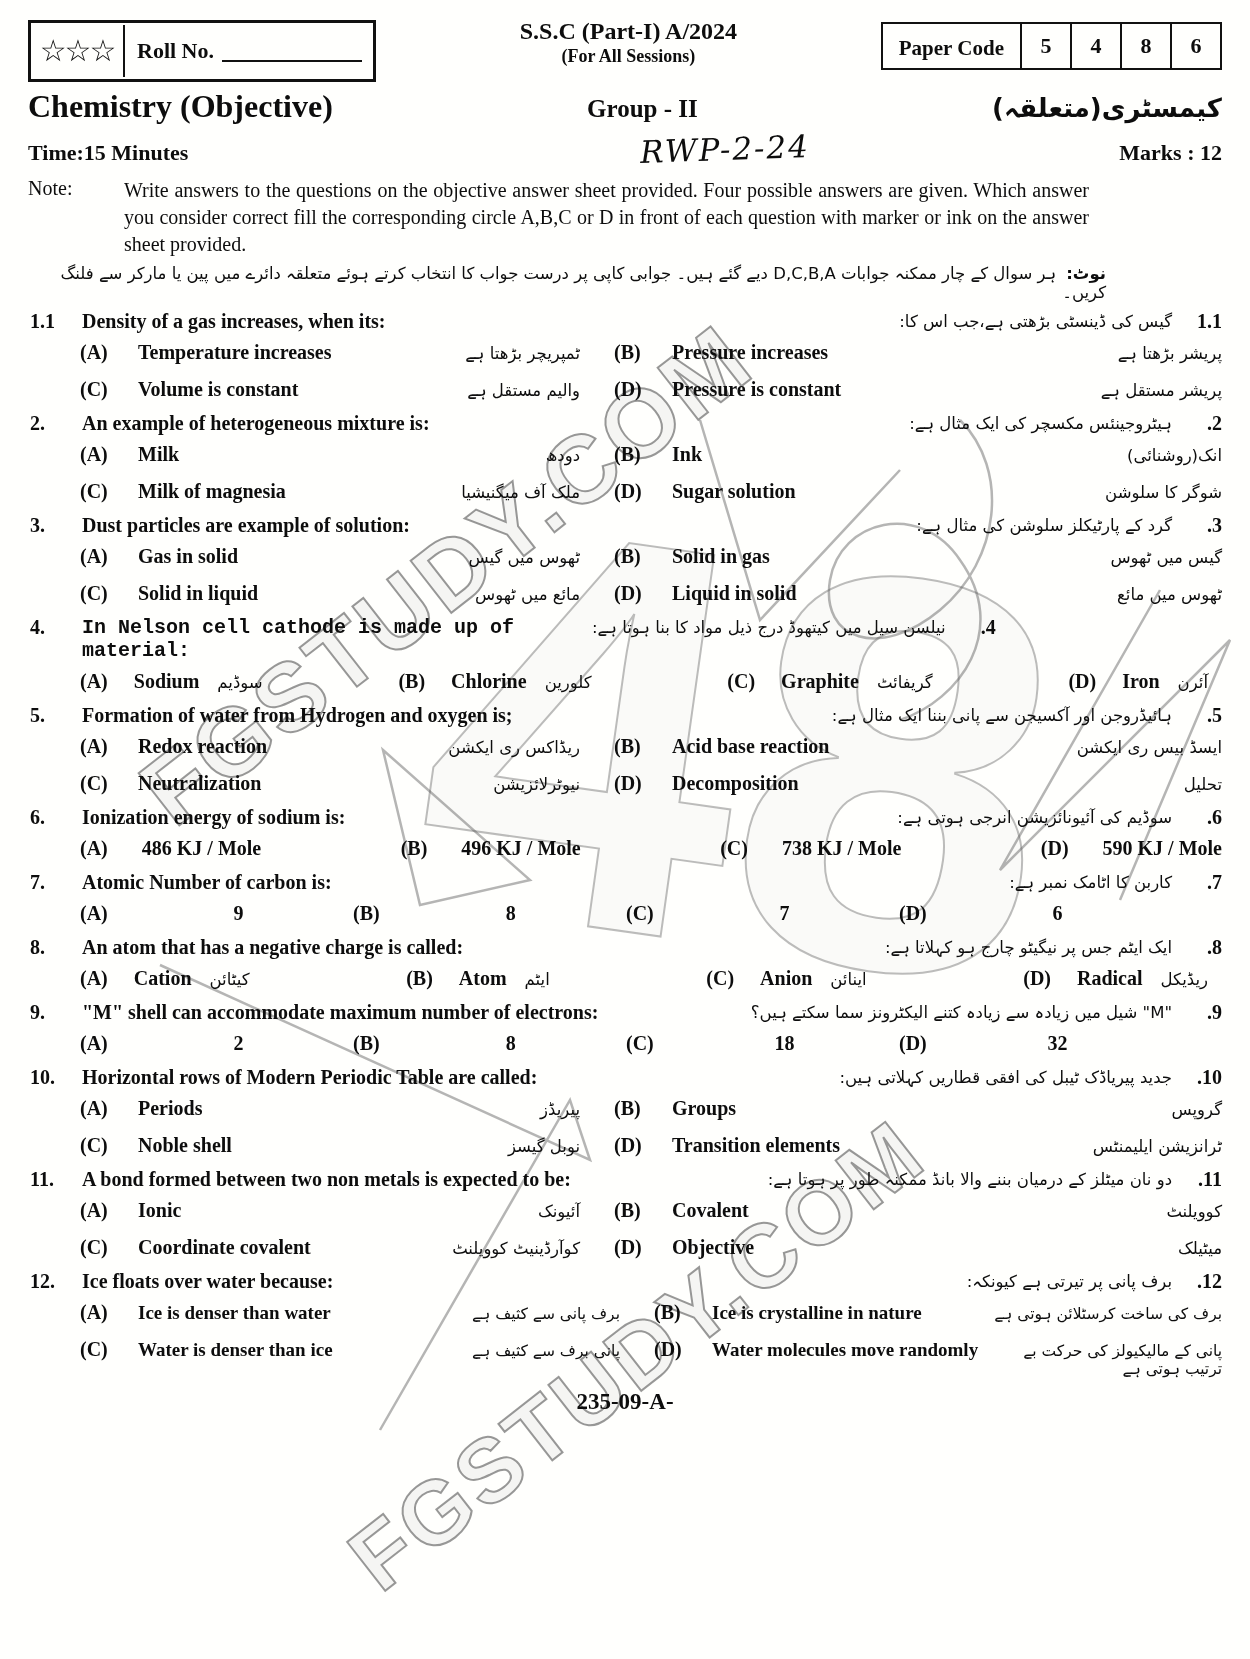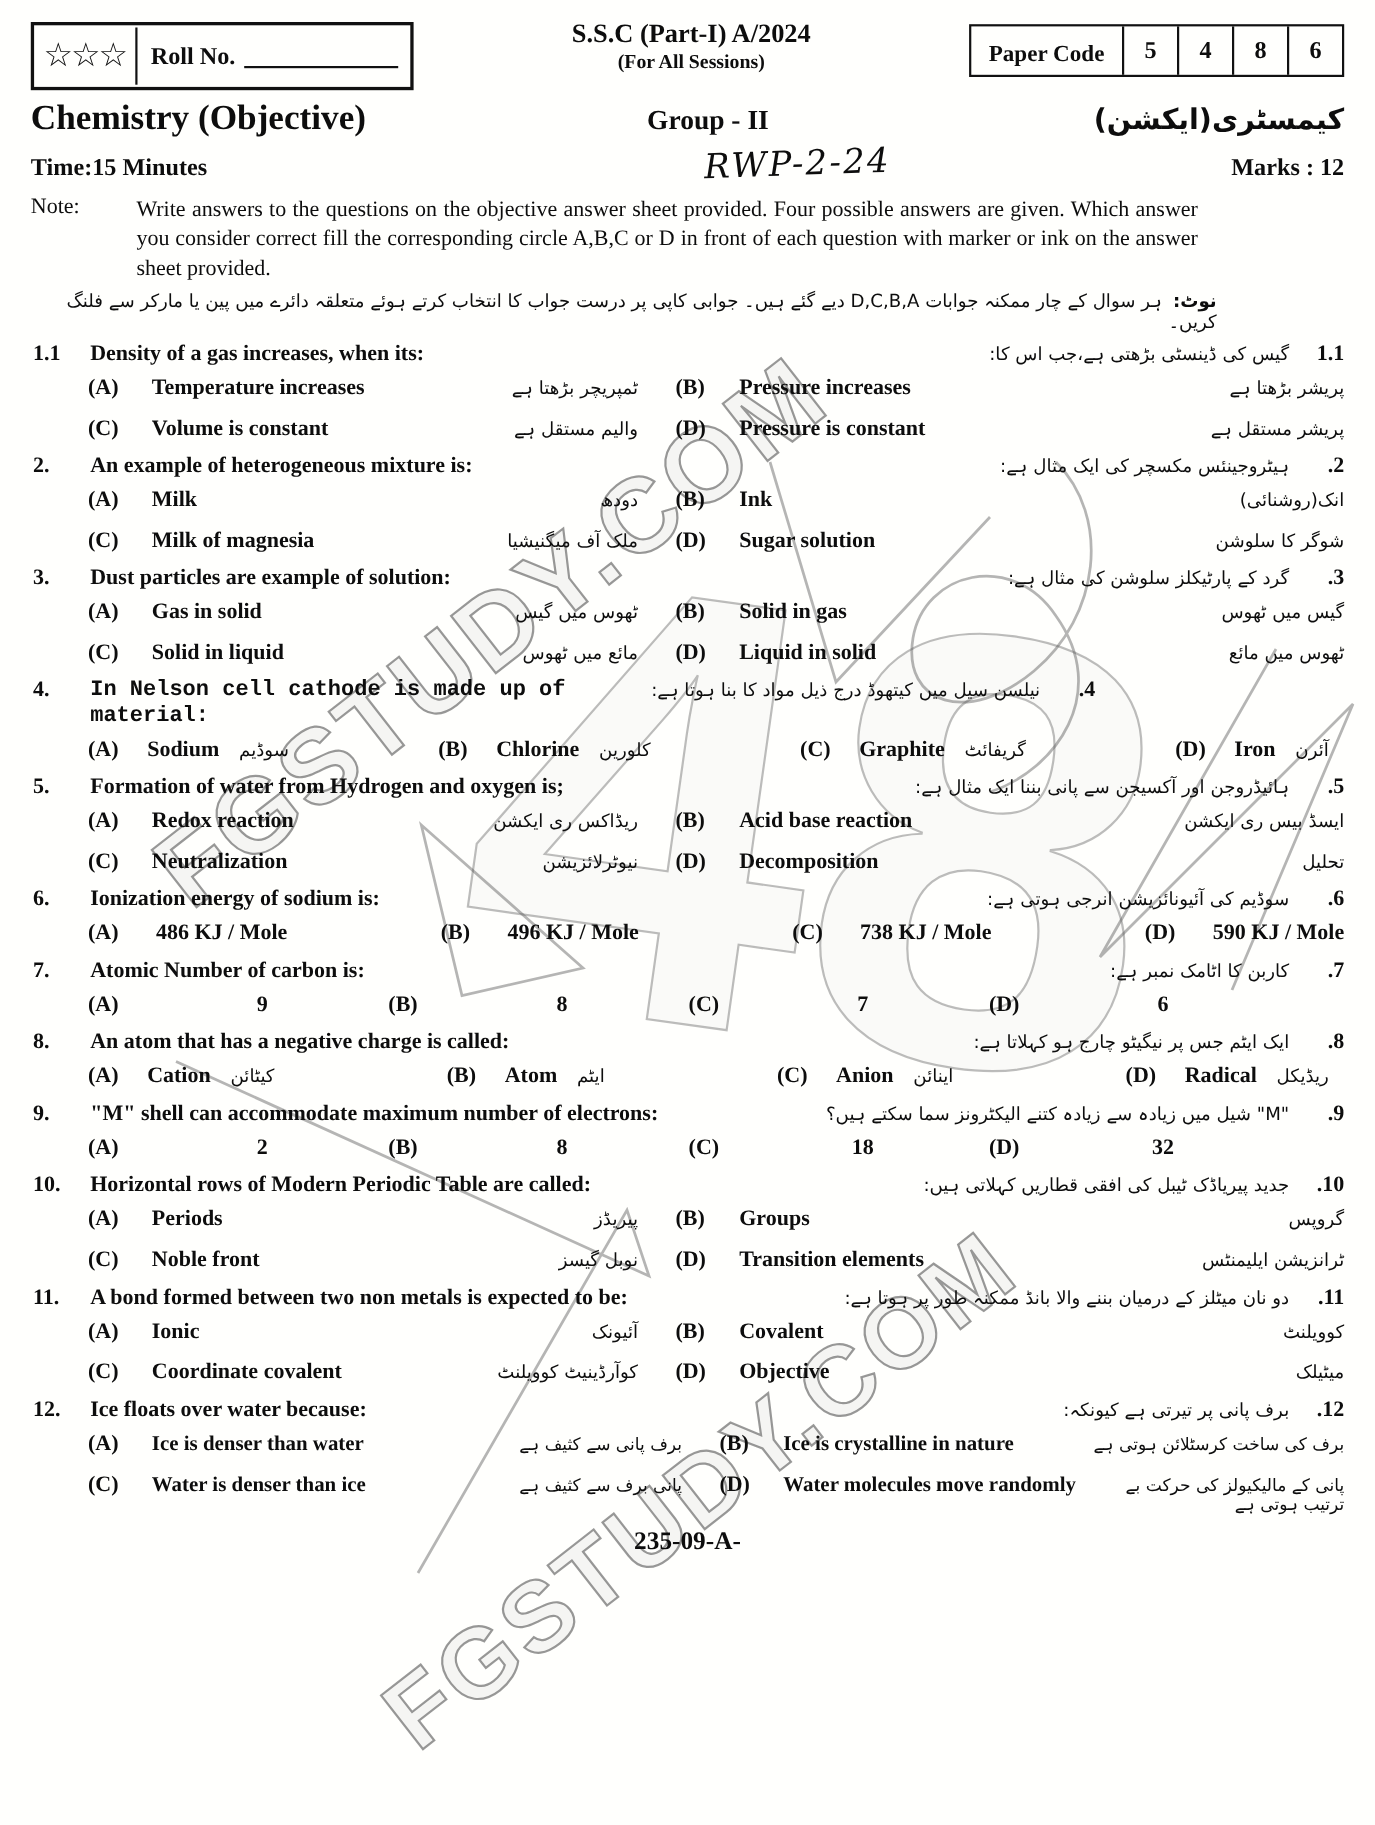--- a/index.html
+++ b/index.html
@@ -118,21 +118,21 @@
         <span class="pcdigit">5</span>
         <span class="pcdigit">4</span>
         <span class="pcdigit">8</span>
         <span class="pcdigit">6</span>
       </div>
     </div>
 
     <div class="hrow2">
       <span class="subject-en">Chemistry (Objective)</span>
       <span class="group">Group - II</span>
-      <span class="subject-ur">کیمسٹری(ایکشن)</span>
+      <span class="subject-ur">کیمسٹری(متعلقہ)</span>
     </div>
 
     <div class="hrow3">
       <span class="time">Time:15 Minutes</span>
       <span class="handwrite">RWP-2-24</span>
       <span class="marks">Marks : 12</span>
     </div>
 
     <div class="noterow">
       <span class="notelabel">Note:</span>
@@ -414,21 +414,21 @@
               <span class="opt-en">Periods</span>
               <span class="opt-ur" dir="rtl">پیریڈز</span>
             </div>
             <div class="opt">
               <span class="opt-key">(B)</span>
               <span class="opt-en">Groups</span>
               <span class="opt-ur" dir="rtl">گروپس</span>
             </div>
             <div class="opt">
               <span class="opt-key">(C)</span>
-              <span class="opt-en">Noble front</span>
+              <span class="opt-en">Noble shell</span>
               <span class="opt-ur" dir="rtl">نوبل گیسز</span>
             </div>
             <div class="opt">
               <span class="opt-key">(D)</span>
               <span class="opt-en">Transition elements</span>
               <span class="opt-ur" dir="rtl">ٹرانزیشن ایلیمنٹس</span>
             </div>
           </div>
   </div>
         <div class="q" data-qid="q11">

